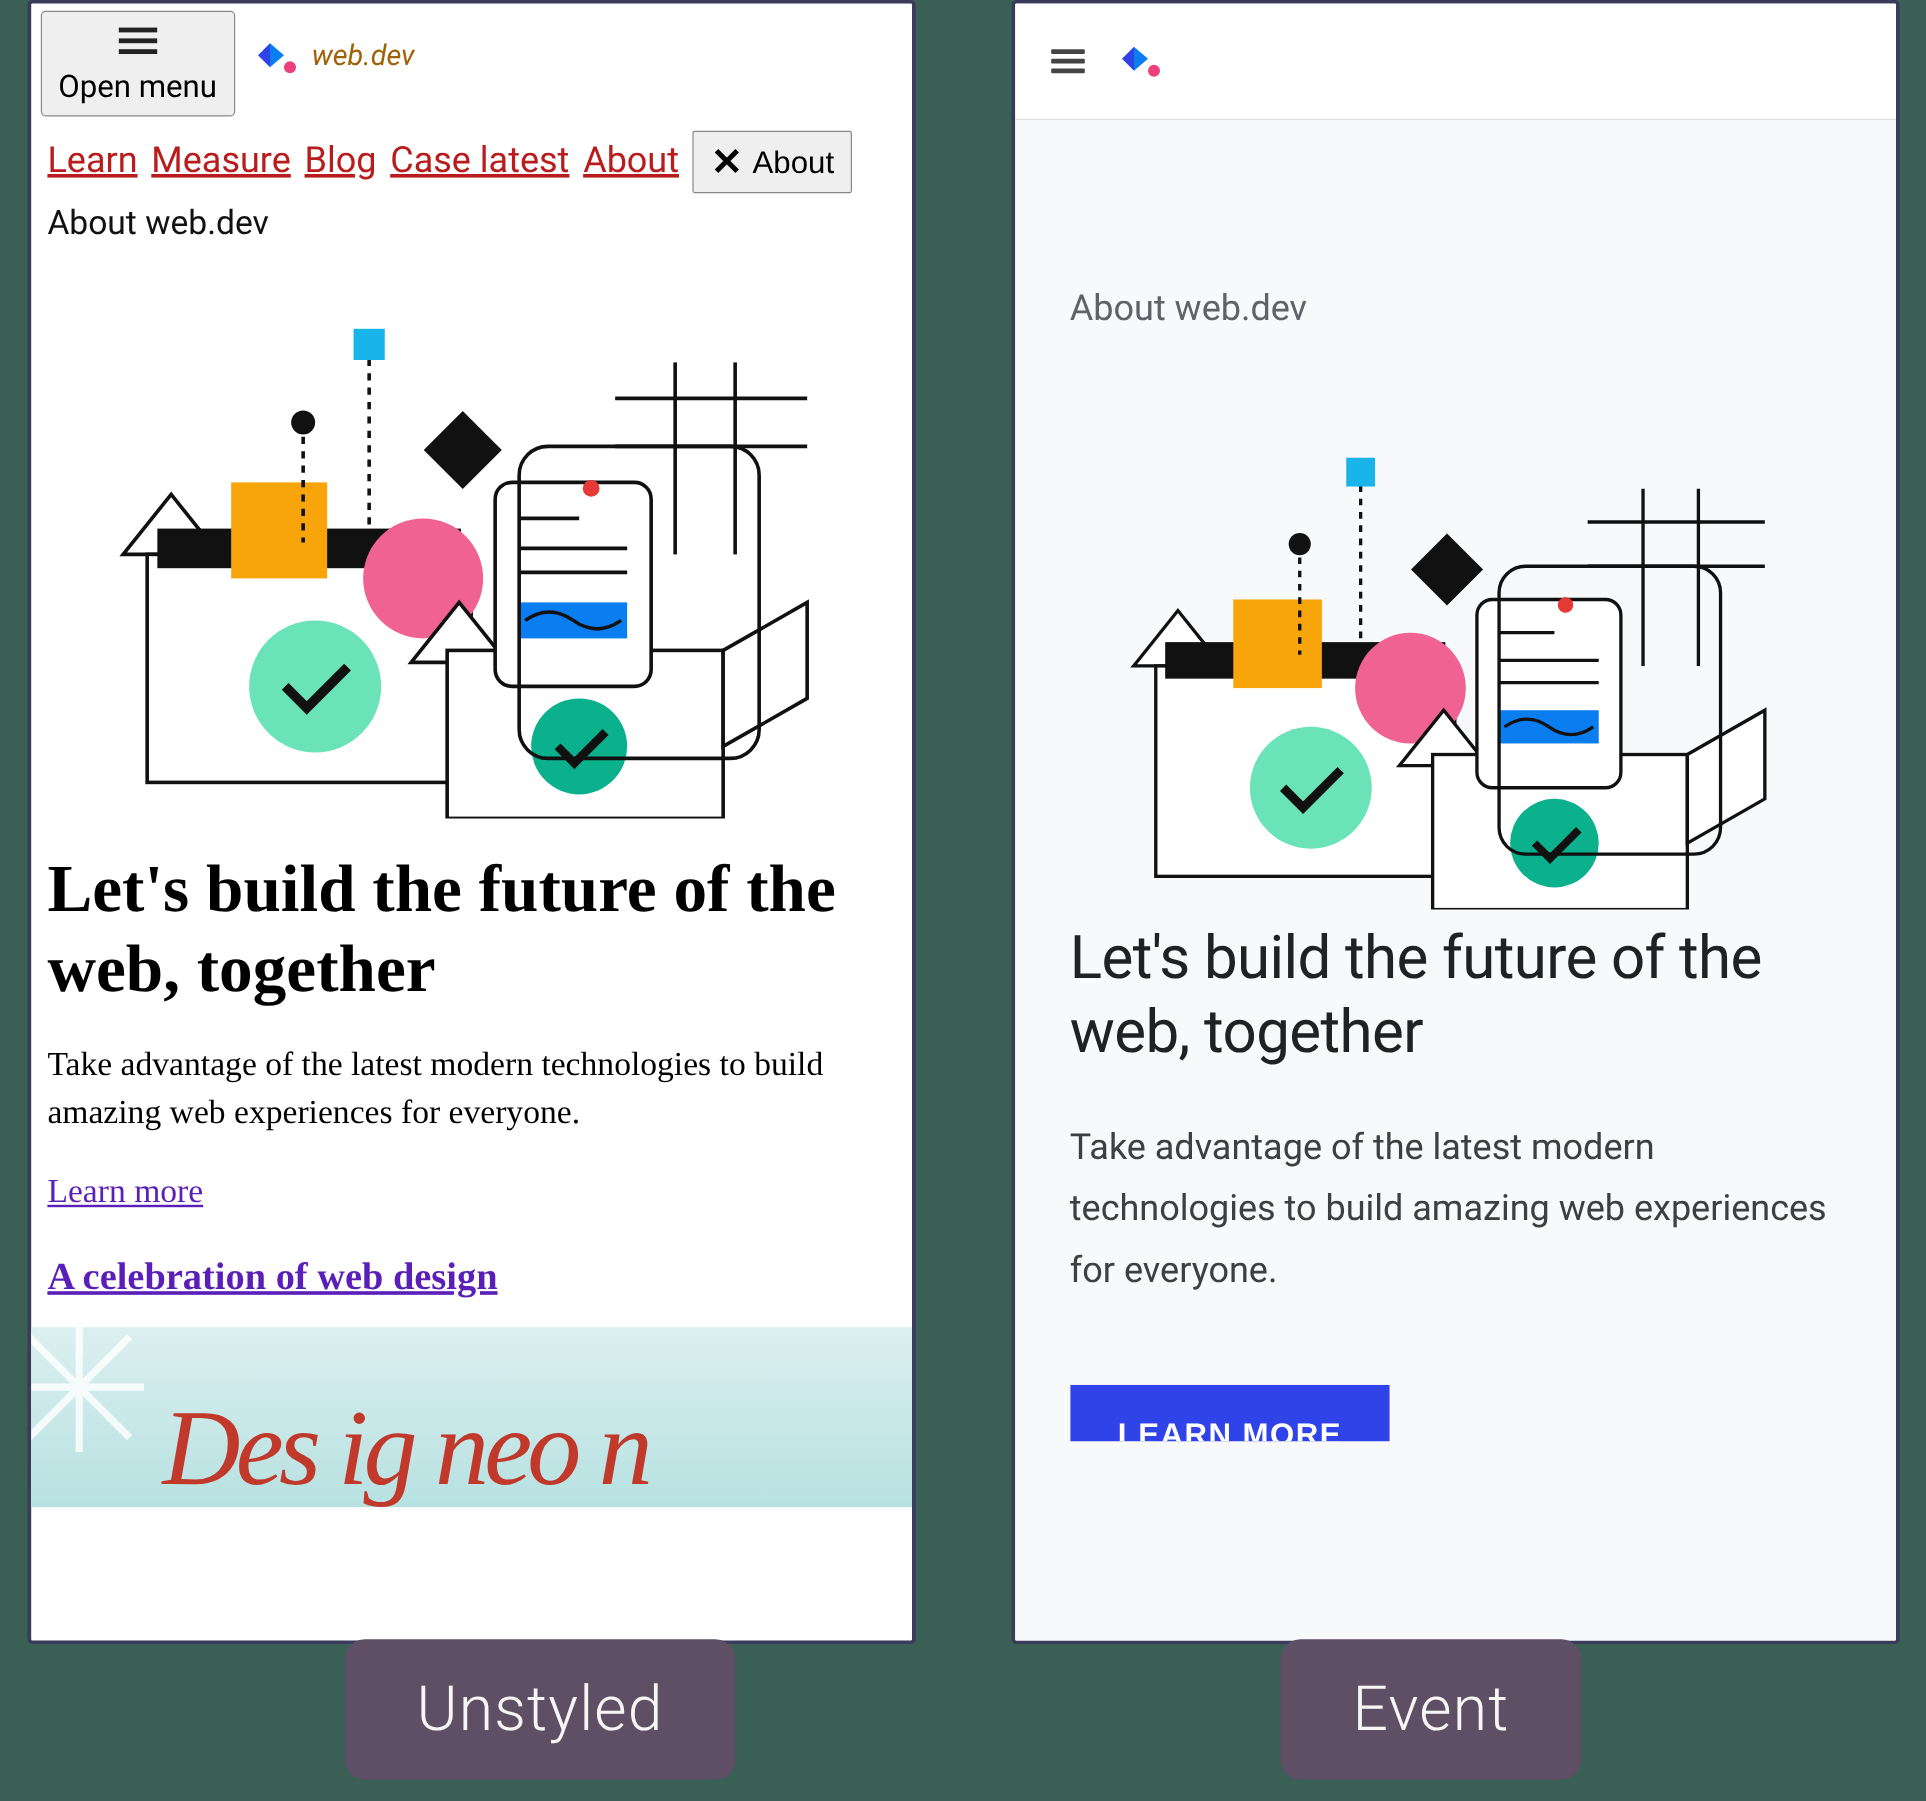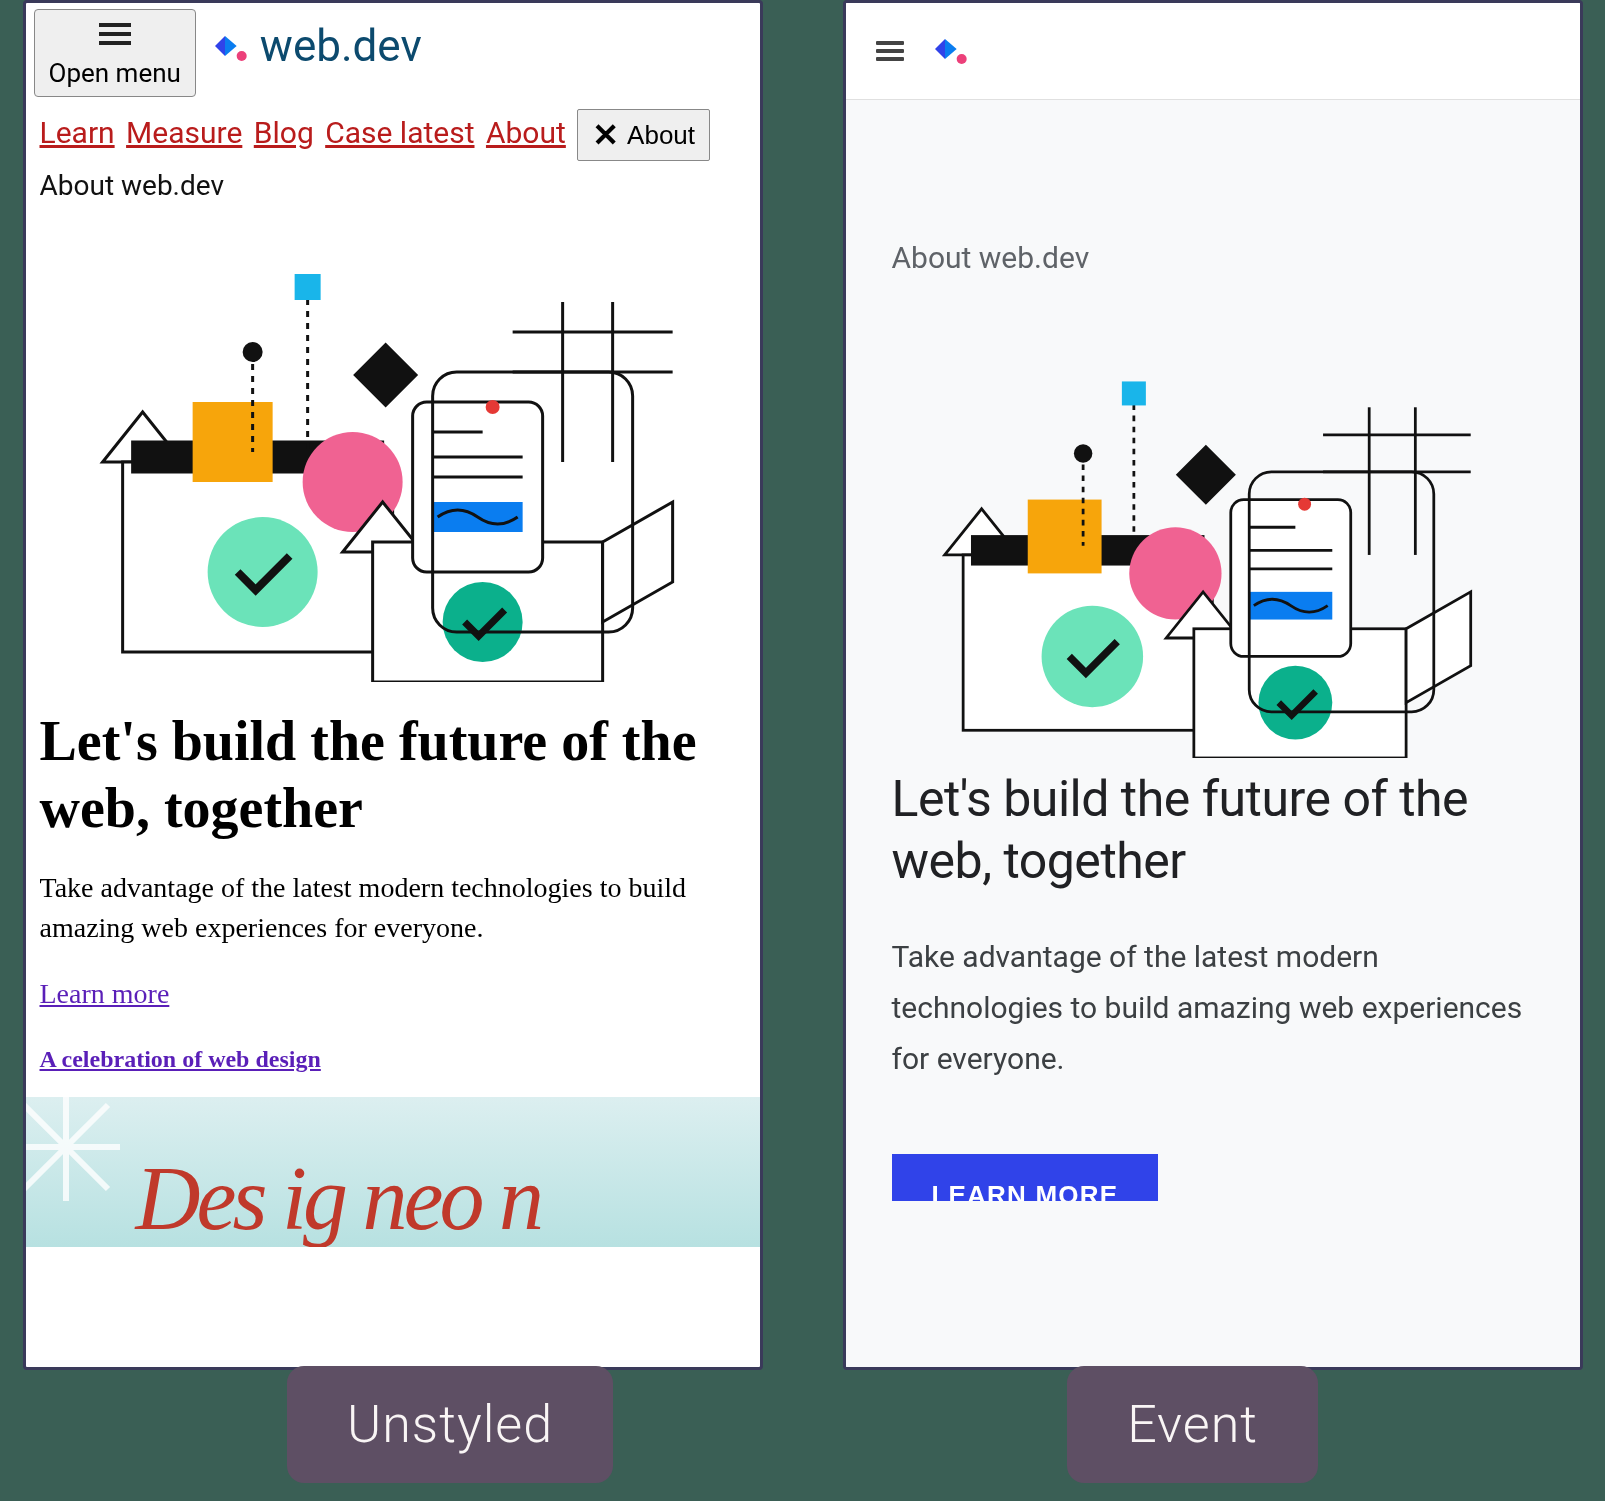--- a/index.html
+++ b/index.html
@@ -46,35 +46,35 @@
   
   .u-top { padding: 6px 8px; }
   .u-btn {
     display: inline-flex; align-items: center; gap: 8px;
     background: #efefef; border: 1px solid #888; border-radius: 4px;
     padding: 8px 14px; font-size: 26px; font-family: inherit; flex-direction: column;
   }
   .u-hamburger { display:inline-block; }
   .u-hamburger span { display:block; width:32px; height:4px; background:#222; margin:5px 0; }
   .u-logo-row { display:inline-flex; align-items:center; gap:10px; margin-left:10px; vertical-align:middle; }
-  .u-logo-text { font-size: 44px; color:#0c4a6e; }
+  .u-logo-text { font-size: 24px; color:#a16207;font-style:italic; }
   .u-nav { padding: 6px 10px 4px 14px; font-size: 30px; }
   .u-nav a { color: #b91c1c; text-decoration: underline; margin-right: 4px; }
   .u-close-btn {
     display:inline-flex; align-items:center; gap:8px;
     background:#efefef; border:1px solid #888; border-radius:2px;
     padding:6px 14px; font-size:26px; vertical-align:middle;
   }
   .u-x { font-size:32px; font-weight:bold; }
   .u-about { padding: 4px 14px 0; font-size: 28px; color:#111; }
   .u-hero { padding: 0 14px; }
   .u-h1 { font-family: Georgia, "Times New Roman", serif; font-size: 56px; font-weight: bold; line-height:1.2; margin: 26px 0; }
   .u-body { font-family: Georgia, "Times New Roman", serif; font-size: 28px; line-height:1.4; margin-bottom: 26px; }
   .u-links a { display:block; color:#5a1fb8; text-decoration:underline; font-family: Georgia, serif; font-size:28px; line-height:1.5; }
-  .u-h2 a { font-family: Georgia, serif; font-size:24px; font-weight:bold; color:#5a1fb8; text-decoration:underline; }
+  .u-h2 a { font-family: Georgia, serif; font-size:32px; font-weight:bold; color:#5a1fb8; text-decoration:underline; }
   .u-h2 { margin: 30px 0 24px; }
   .u-imgbox {
     width: 100%; height: 150px;
     background: linear-gradient(180deg,#dceff0,#b7e1e1);
     position: relative; overflow:hidden;text-align:right;
   }
   .u-snow { position:absolute; width:120px; height:120px; left:-20px; top:-10px; }
   .u-script { position:absolute; left:110px; top:50px; font-family: cursive; font-size:90px; color:#c0392b; font-style:italic; letter-spacing:-4px; white-space:nowrap; }
   
   .s-header {

